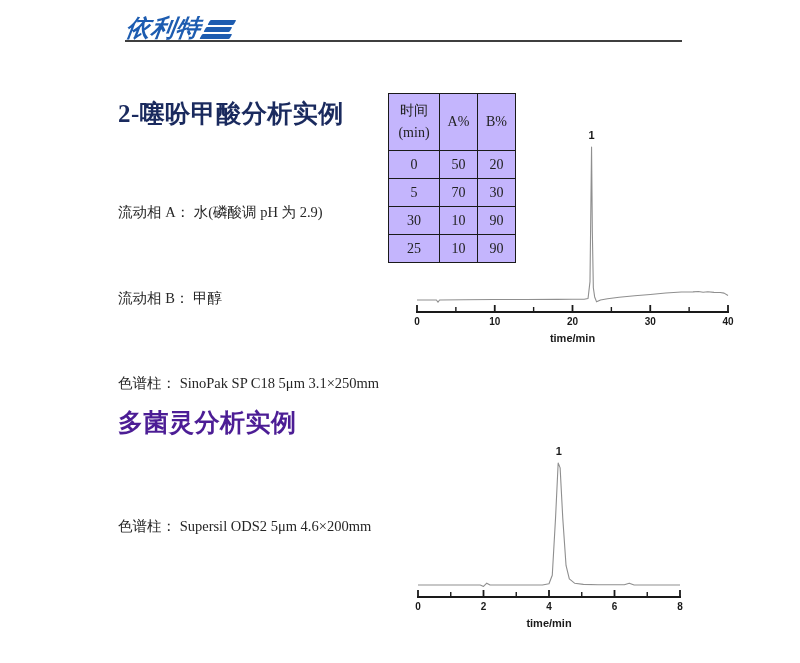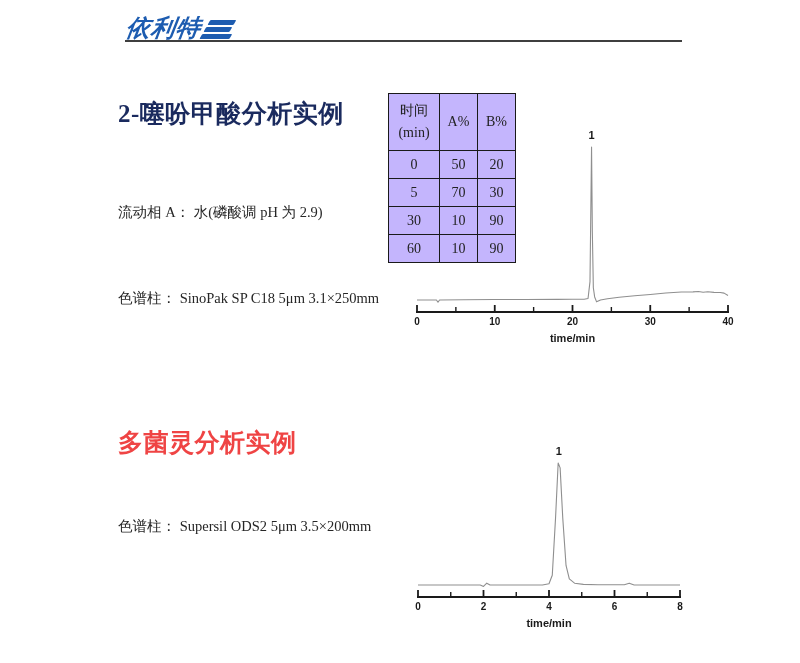--- a/index.html
+++ b/index.html
@@ -54,20 +54,21 @@
       <i style="background: rgb(29, 92, 176);"></i>
       <i style="background: rgb(29, 92, 176);"></i>
     </span>
 </div>
 <div class="abs header-rule" style="background: rgb(63, 63, 63);"></div>
 
 <div class="abs sec-title" style="left: 118px; top: 97px; color: rgb(26, 42, 94);">2-噻吩甲酸分析实例</div>
 
 <div class="abs spec" style="left:118px;top:141px;">
   <div>流动相 A： 水(磷酸调 pH 为 2.9)</div>
+  <div>流动相 B： 甲醇</div>
   <div>色谱柱： SinoPak SP C18 5μm 3.1×250mm</div>
   
 </div>
 
 <table class="grad abs" style="left:388px;top:93px;">
   <tbody>
       <tr>
     <th class="col-time">
       <div>时间</div>
       <div>(min)</div>
@@ -84,21 +85,21 @@
     <td>5</td>
     <td>70</td>
     <td>30</td>
   </tr>
   <tr>
     <td>30</td>
     <td>10</td>
     <td>90</td>
   </tr>
   <tr>
-    <td>60</td>
+    <td>25</td>
     <td>10</td>
     <td>90</td>
   </tr>
 </tbody>
   </table>
 
 <svg class="abs" style="left:408px;top:112px;" width="336" height="235">
     <line x1="8" y1="200" x2="321" y2="200" stroke="#1a1a1a" stroke-width="2.2"></line>
     <line x1="9" y1="199" x2="9" y2="193" stroke="#1a1a1a" stroke-width="1.8"></line>
     <text x="9" y="213" text-anchor="middle" class="tick-label">0</text>
@@ -112,24 +113,24 @@
     <text x="320" y="213" text-anchor="middle" class="tick-label">40</text>
     <line x1="47.875" y1="199" x2="47.875" y2="195" stroke="#1a1a1a" stroke-width="1.4"></line>
     <line x1="125.625" y1="199" x2="125.625" y2="195" stroke="#1a1a1a" stroke-width="1.4"></line>
     <line x1="203.375" y1="199" x2="203.375" y2="195" stroke="#1a1a1a" stroke-width="1.4"></line>
     <line x1="281.125" y1="199" x2="281.125" y2="195" stroke="#1a1a1a" stroke-width="1.4"></line>
     <text x="164.5" y="230" text-anchor="middle" class="axis-label">time/min</text>
     <polyline points="9.00,188.00 20.66,188.00 28.44,188.00 29.99,190.29 31.55,188.00 55.65,187.69 86.75,187.54 117.85,187.54 148.95,187.39 164.50,187.24 176.16,187.24 180.05,186.47 181.99,169.64 183.55,35.00 184.33,119.15 185.34,175.76 186.66,184.94 188.60,189.84 192.49,188.00 199.49,186.78 211.15,185.25 226.70,183.72 242.25,182.49 257.80,180.96 273.35,180.04 285.01,179.89 290.45,179.43 295.12,180.20 299.78,179.74 306.00,180.35 312.22,180.50 316.11,181.12 320.00,183.41" fill="none" stroke="#8f8f8f" stroke-width="1.1" stroke-linejoin="round"></polyline>
     <text x="183.54875" y="27" text-anchor="middle" class="peak-label">1</text>
   </svg>
 
-<div class="abs sec-title" style="left: 118px; top: 426px; color: #ef4444;">多菌灵分析实例</div>
+<div class="abs sec-title" style="left: 118px; top: 406px; color: #4c1d95;">多菌灵分析实例</div>
 
 <div class="abs spec" style="left:118px;top:455px;">
-  <div>色谱柱： Supersil ODS2 5μm 3.5×200mm</div>
+  <div>色谱柱： Supersil ODS2 5μm 4.6×200mm</div>
   
   
   
   
   
 </div>
 
 <svg class="abs" style="left:403px;top:430px;" width="292" height="210">
     <line x1="14" y1="167" x2="278" y2="167" stroke="#1a1a1a" stroke-width="2.2"></line>
     <line x1="15" y1="166" x2="15" y2="160" stroke="#1a1a1a" stroke-width="1.8"></line>

